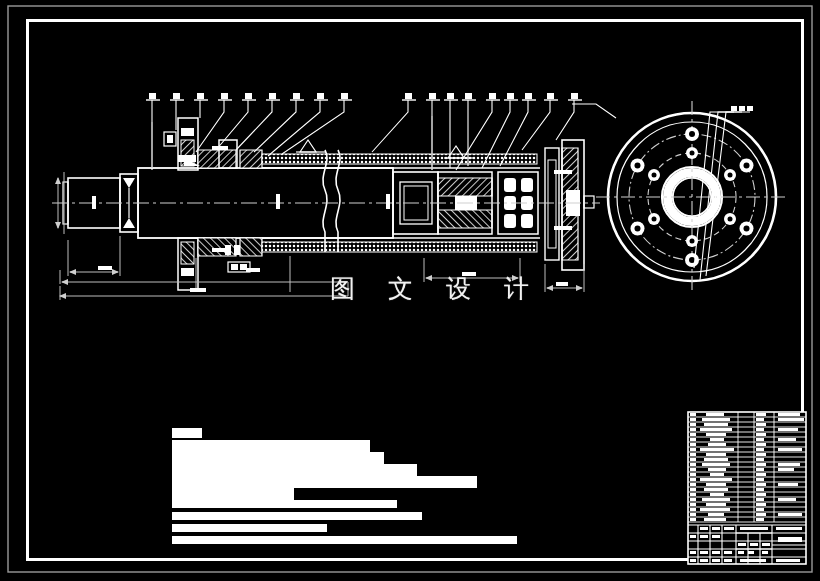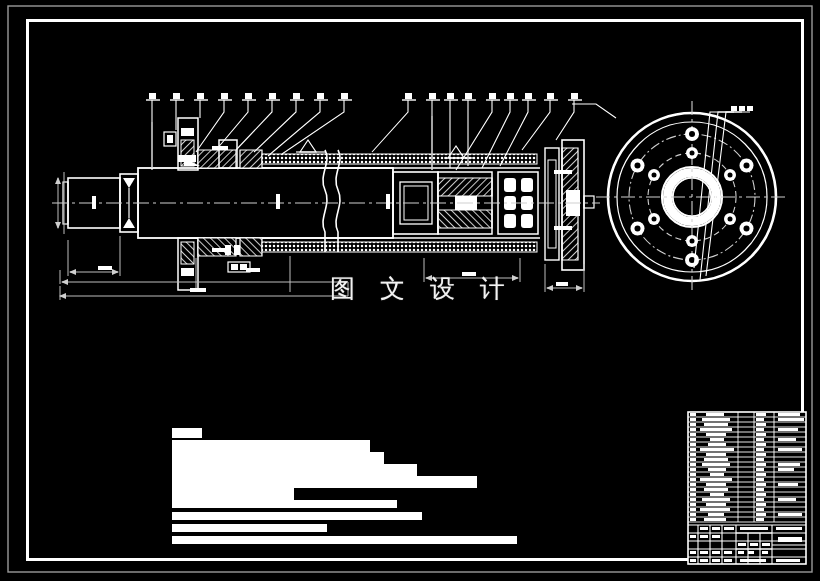--- a/index.html
+++ b/index.html
@@ -1,21 +1,21 @@
 <!DOCTYPE html>
 <html><head>
 <meta charset="utf-8">
 <style>
   html,body{margin:0;padding:0;background:#000;}
   body{width:820px;height:581px;overflow:hidden;
        font-family:"Liberation Sans",sans-serif;}
   #stage{position:relative;width:820px;height:581px;background:#000;}
   svg{display:block;}
   .wm{position:absolute;left:330px;top:272px;color:#f2f2f2;
-      font-family:Liberation Sans, sans-serif;font-size:25px;
+      font-family:Liberation Mono, monospace;font-size:25px;
       letter-spacing:9px;white-space:nowrap;
       text-shadow:0 0 1px rgba(255,255,255,.5);}
 </style>
 </head>
 <body>
 
 <div id="stage">
 
   <svg width="820" height="581" viewBox="0 0 820 581">
     <defs>

